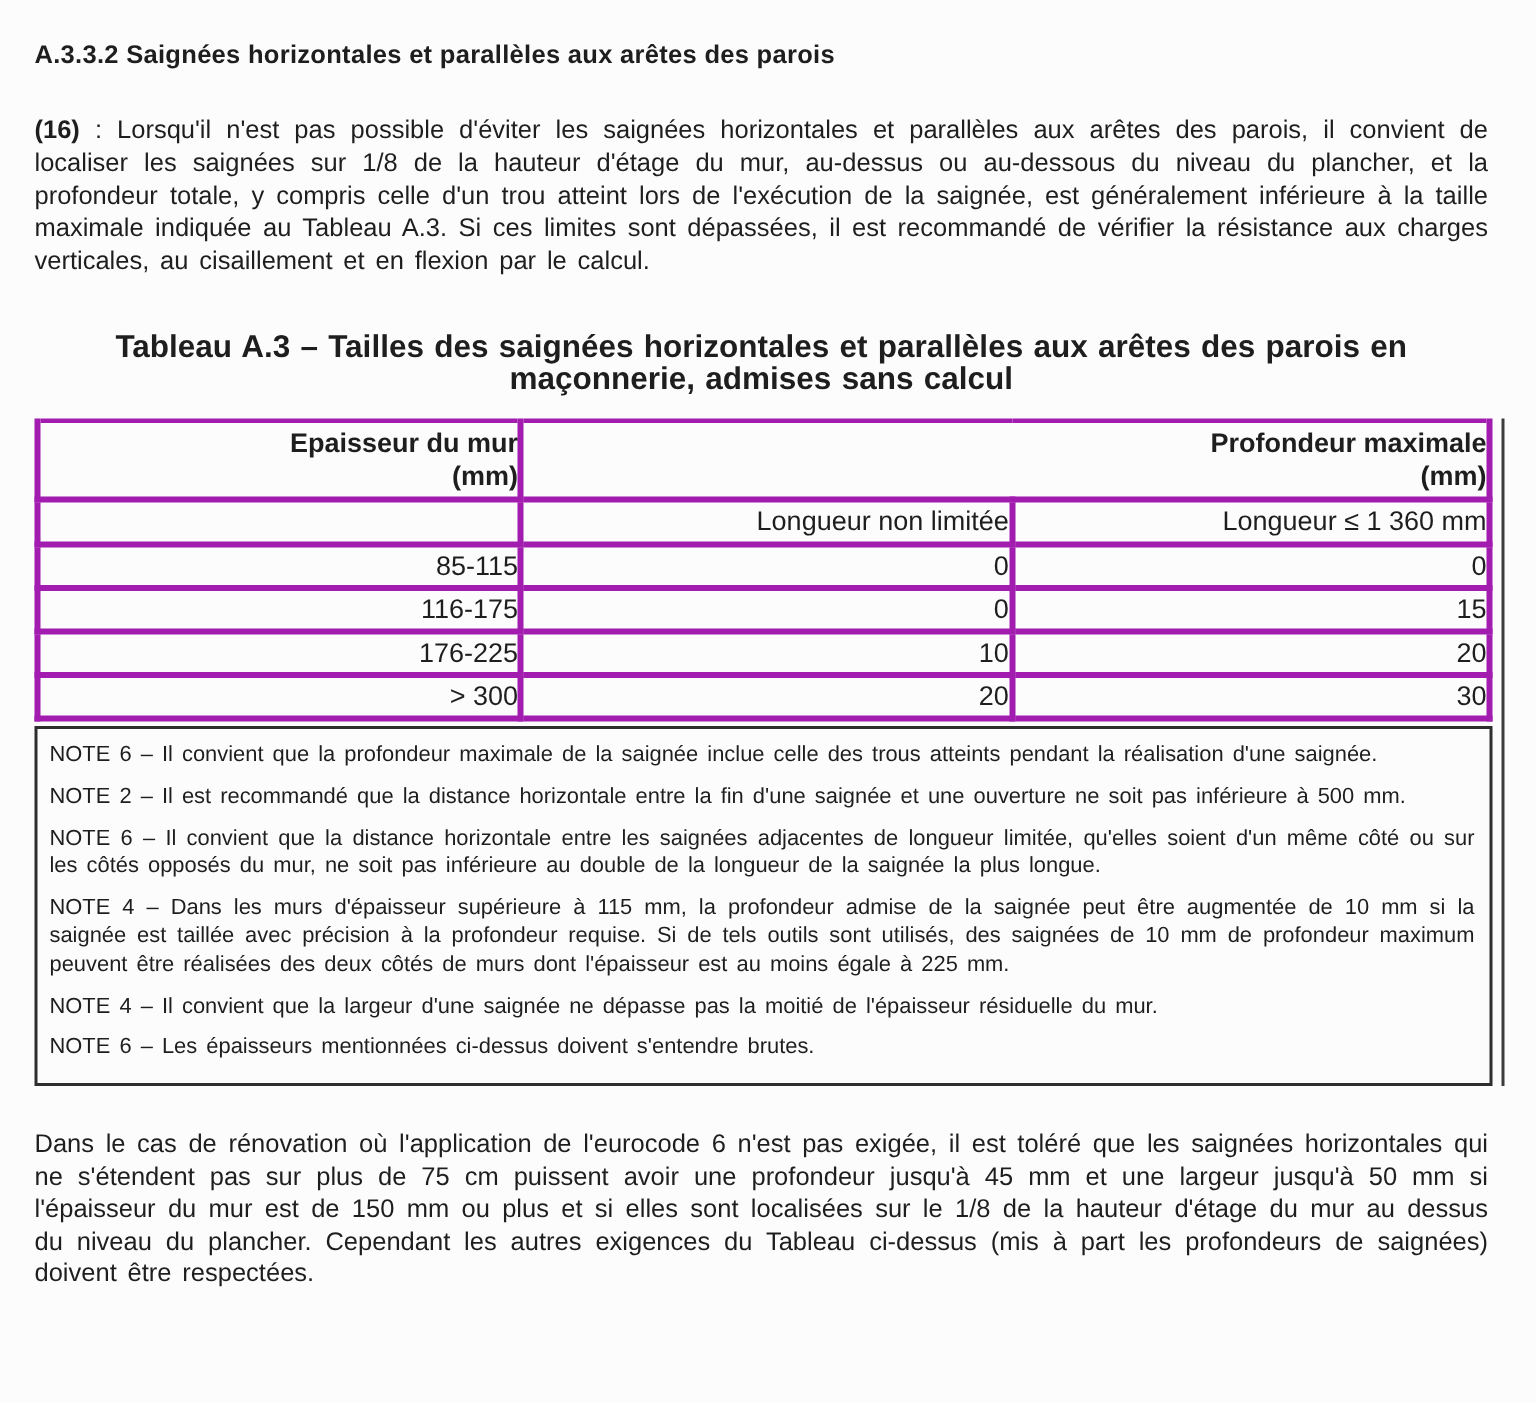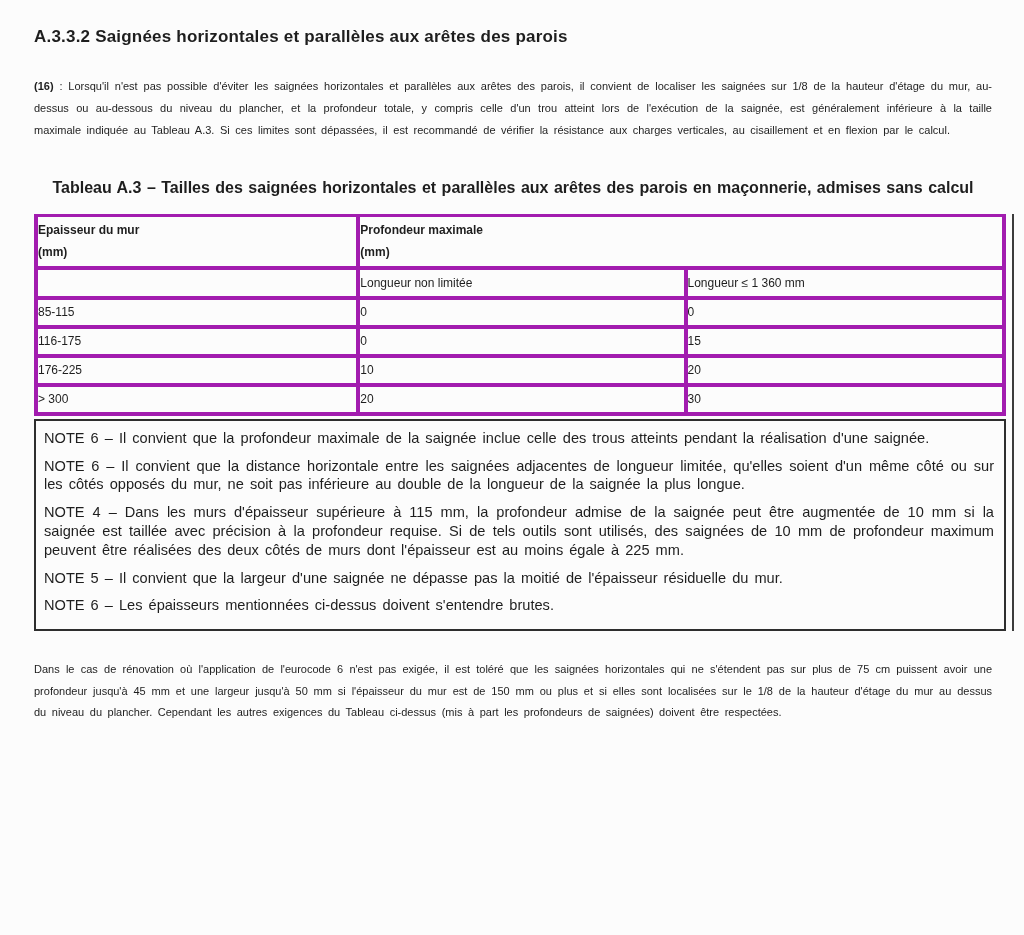--- a/index.html
+++ b/index.html
@@ -9,38 +9,38 @@
     width: 1024px;
     height: 935px;
     overflow: hidden;
     font-family: "Liberation Sans", sans-serif;
     color: #1e1e1e;
   }
   .page {
     box-sizing: border-box;
     width: 1024px;
     height: 930px;
-    padding: 26px 32px 0 34px;
+    padding: 26px 32px 0 23px;
   }
   h1.section-heading {
     font-size: 17px;
     line-height: 22px;
     font-weight: bold;
     margin: 0;
     letter-spacing: 0.2px;
   }
   p.body-text {
-    font-size: 11px;
+    font-size: 17px;
     line-height: 21.8px;
     text-align: justify;
     margin: 28px 0 0 0;
     word-spacing: 2.5px;
   }
   .table-title {
-    font-size: 16px;
+    font-size: 21px;
     font-weight: bold;
     text-align: center;
     line-height: 21.5px;
     margin: 36px auto 0 auto;
     max-width: 930px;
     word-spacing: 1px;
   }
   .table-wrap {
     margin-top: 15px;
     width: 972px;
@@ -56,23 +56,23 @@
     width: 2px;
     background: #3c3c3c;
   }
   table.grid {
     border-collapse: collapse;
     width: 100%;
     table-layout: fixed;
   }
   table.grid td {
     border: 4px solid #a21caf;
-    text-align: left;
+    text-align: right;
     vertical-align: middle;
-    font-size: 12px;
+    font-size: 18px;
     padding: 0;
   }
   tr.hdr1 td {
     height: 49px;
     font-weight: bold;
     line-height: 22px;
     border-top-width: 3px;
   }
   tr.hdr2 td { height: 26px; }
   tr.data td { height: 25px; border-radius: 12px; }
@@ -149,23 +149,24 @@
         <tr class="data">
           <td>&gt; 300</td>
           <td>20</td>
           <td>30</td>
         </tr>
       </tbody>
     </table>
 
     <div class="notes">
       <p>NOTE 6 – Il convient que la profondeur maximale de la saignée inclue celle des trous atteints pendant la réalisation d'une saignée.</p>
+      <p>NOTE 2 – Il est recommandé que la distance horizontale entre la fin d'une saignée et une ouverture ne soit pas inférieure à 500 mm.</p>
       <p>NOTE 6 – Il convient que la distance horizontale entre les saignées adjacentes de longueur limitée, qu'elles soient d'un même côté ou sur les côtés opposés du mur, ne soit pas inférieure au double de la longueur de la saignée la plus longue.</p>
       <p>NOTE 4 – Dans les murs d'épaisseur supérieure à 115 mm, la profondeur admise de la saignée peut être augmentée de 10 mm si la saignée est taillée avec précision à la profondeur requise. Si de tels outils sont utilisés, des saignées de 10 mm de profondeur maximum peuvent être réalisées des deux côtés de murs dont l'épaisseur est au moins égale à 225 mm.</p>
-      <p>NOTE 5 – Il convient que la largeur d'une saignée ne dépasse pas la moitié de l'épaisseur résiduelle du mur.</p>
+      <p>NOTE 4 – Il convient que la largeur d'une saignée ne dépasse pas la moitié de l'épaisseur résiduelle du mur.</p>
       <p>NOTE 6 – Les épaisseurs mentionnées ci-dessus doivent s'entendre brutes.</p>
     </div>
 
   </div>
 
   <p class="body-text closing">Dans le cas de rénovation où l'application de l'eurocode 6 n'est pas exigée, il est toléré que les saignées horizontales qui ne s'étendent pas sur plus de 75 cm puissent avoir une profondeur jusqu'à 45 mm et une largeur jusqu'à 50 mm si l'épaisseur du mur est de 150 mm ou plus et si elles sont localisées sur le 1/8 de la hauteur d'étage du mur au dessus du niveau du plancher. Cependant les autres exigences du Tableau ci-dessus (mis à part les profondeurs de saignées) doivent être respectées.</p>
 
 </div>
 
 </body></html>

